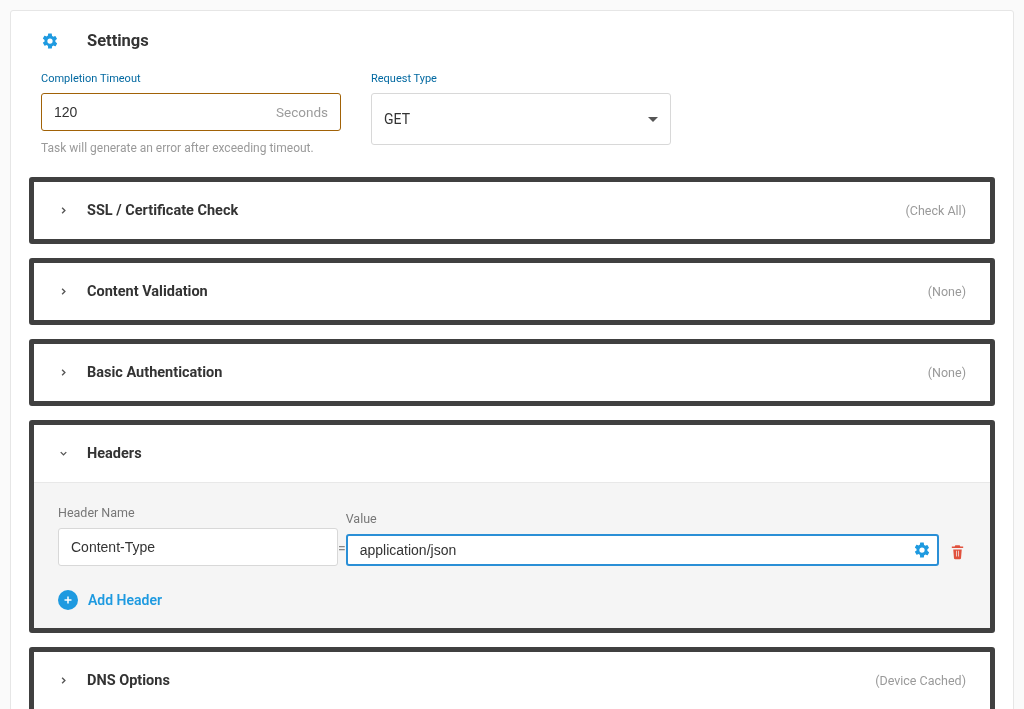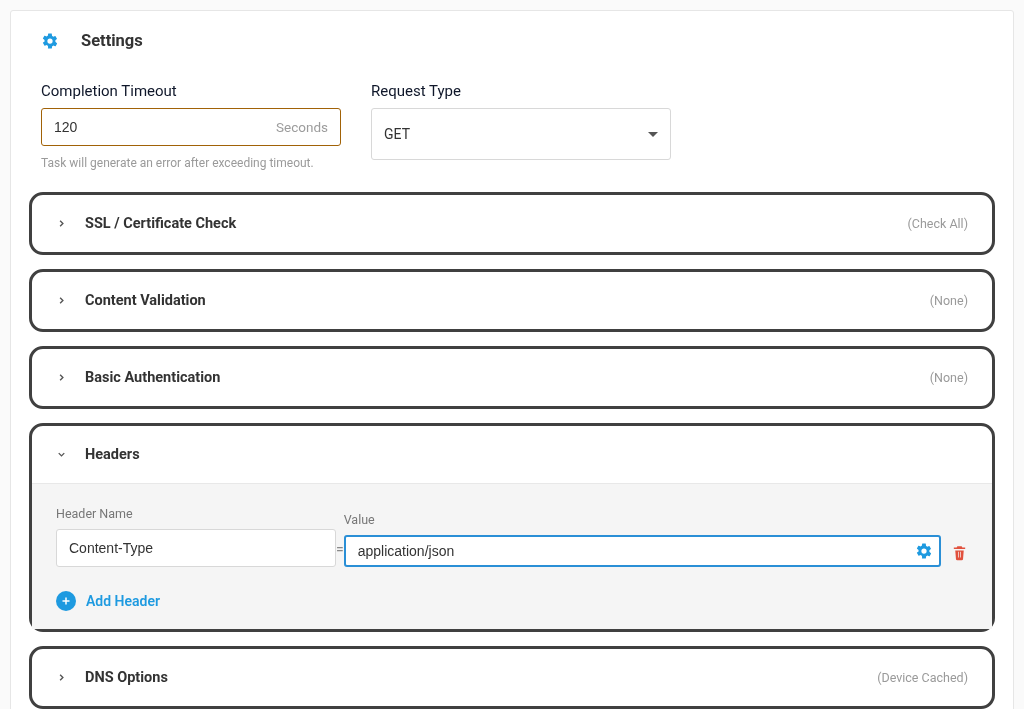--- a/index.html
+++ b/index.html
@@ -16,41 +16,41 @@
   }
   .container {
     background: #fff;
     border: 1px solid #e6e6e6;
     border-radius: 3px;
     padding: 20px 18px 0 18px;
   }
   .settings-header {
     display: flex;
     align-items: center;
-    gap: 22px;
-    margin-bottom: 32px;
+    gap: 28px;
+    margin-bottom: 22px;
     padding-left: 12px;
   }
   .settings-header .title {
     font-weight: 700;
     font-size: 16.5px;
     color: #333;
   }
   .gear-blue { color: #1e9ae0; display:flex; align-items:center; }
 
   .top-fields {
     display: flex;
     gap: 30px;
     padding: 0 12px 8px 12px;
     margin-bottom: 14px;
   }
   .field { display: flex; flex-direction: column; }
   .field-label {
-    font-size: 15px;
-    color: #0f172a;
+    font-size: 11px;
+    color: #0369a1;
     margin-bottom: 8px;
     font-weight: 400;
   }
   .completion-wrap { width: 300px; }
   .timeout-input {
     display:flex;
     align-items:center;
     border: 1px solid #a16207;
     border-radius: 3px;
     height: 38px;
@@ -89,22 +89,22 @@
   }
   .select-text { font-size:14px; color:#333; }
   .caret-down {
     width:0; height:0;
     border-left:5px solid transparent;
     border-right:5px solid transparent;
     border-top:5px solid #555;
   }
 
   .panel {
-    border: 3px solid #404040;
-    border-radius: 14px;
+    border: 5px solid #404040;
+    border-radius: 3px;
     margin-bottom: 14px;
     background:#fff;
   }
   .panel-header {
     display:flex;
     align-items:center;
     justify-content:space-between;
     padding: 20px 24px;
     cursor:pointer;
   }

